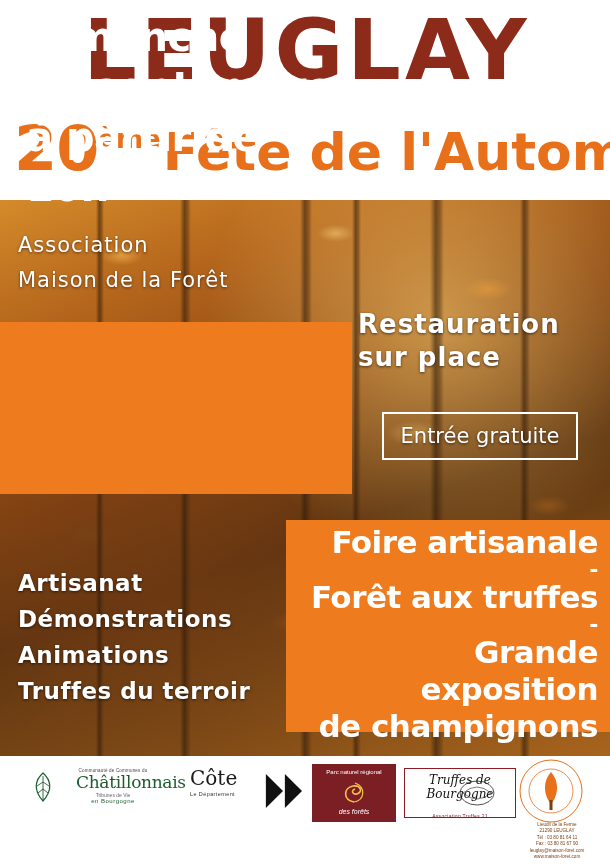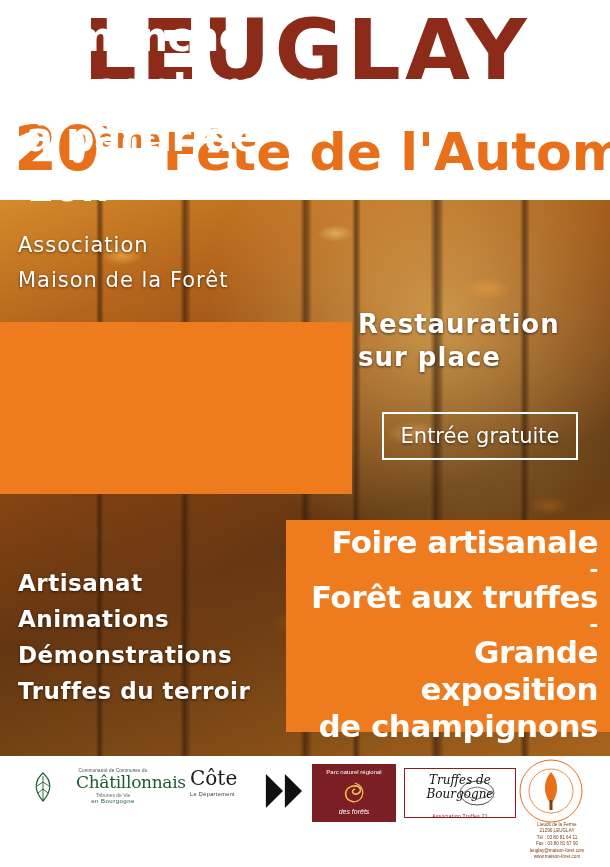--- a/index.html
+++ b/index.html
@@ -286,22 +286,22 @@
 
   <div class="panel-date"></div>
   <div class="date-text">
     <div>Dimanche</div>
     <div>28 septembre</div>
     <div>à partir de 10h</div>
   </div>
 
   <div class="activities">
     <div>Artisanat</div>
+    <div>Démonstrations</div>
     <div>Animations</div>
-    <div>Démonstrations</div>
     <div>Truffes du terroir</div>
   </div>
 
   <div class="panel-foire"></div>
   <div class="foire-text">
     <div>Foire artisanale</div>
     <div class="dash">-</div>
     <div>Forêt aux truffes</div>
     <div class="dash">-</div>
     <div>Grande exposition</div>

